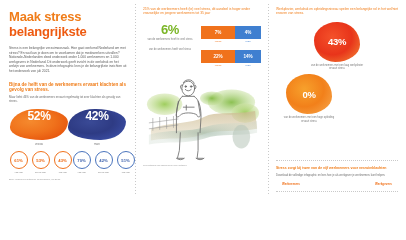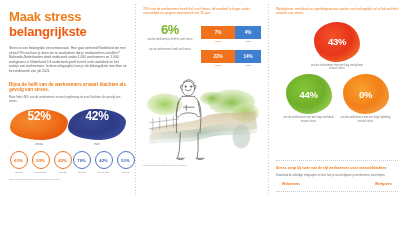--- a/index.html
+++ b/index.html
@@ -312,26 +312,20 @@
       <div class="rwrap">
         <div class="rblob red">
           <span>43%</span>
         </div>
         <div class="rcap">van de werknemers met een laag werkplezier ervaart stress</div>
       </div>
     </div>
 
     <div class="rblobrow">
       <div class="rwrap">
-        <div class="rblob green">
-          <span>44%</span>
-        </div>
-        <div class="rcap">van de werknemers met een hoge werkdruk ervaart stress</div>
-      </div>
-      <div class="rwrap">
         <div class="rblob orange">
           <span>0%</span>
         </div>
         <div class="rcap">van de werknemers met een hoge opleiding ervaart stress</div>
       </div>
     </div>
 
     <div class="ctabox">
       <div class="cta-title">Stress zorgt bij twee van de vijf werknemers voor verzuimklachten</div>
       <div class="cta-sub">Download de volledige infographic en lees hoe je als werkgever je werknemers kunt helpen.</div>

